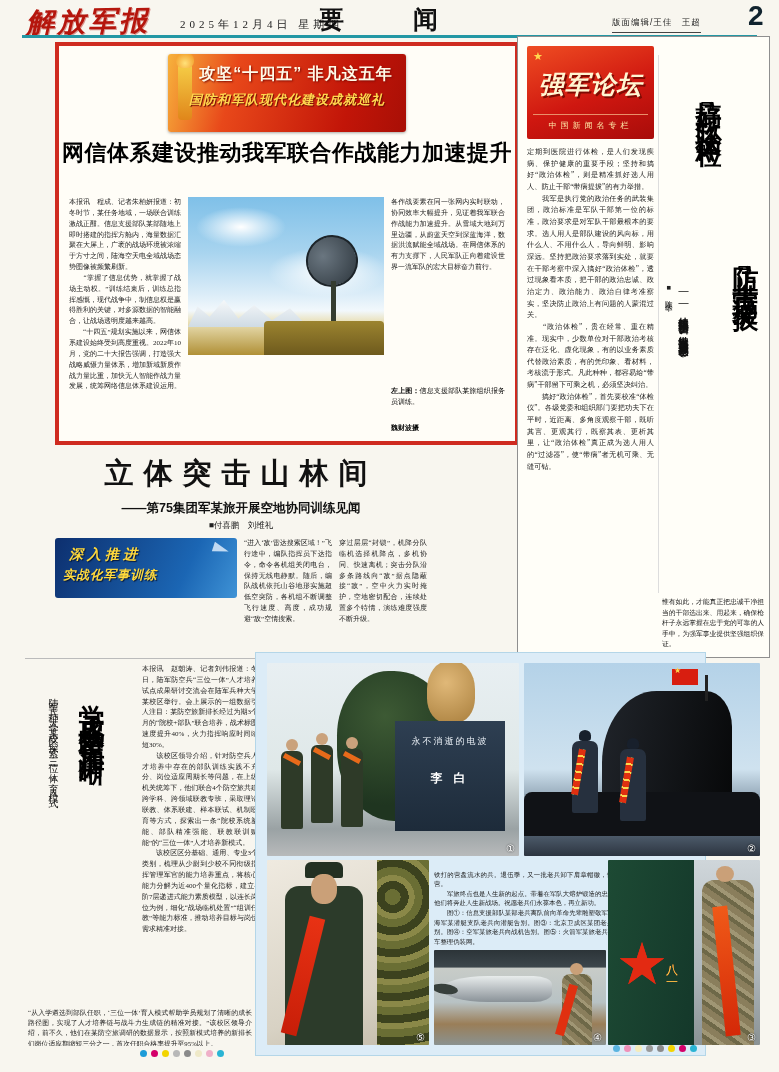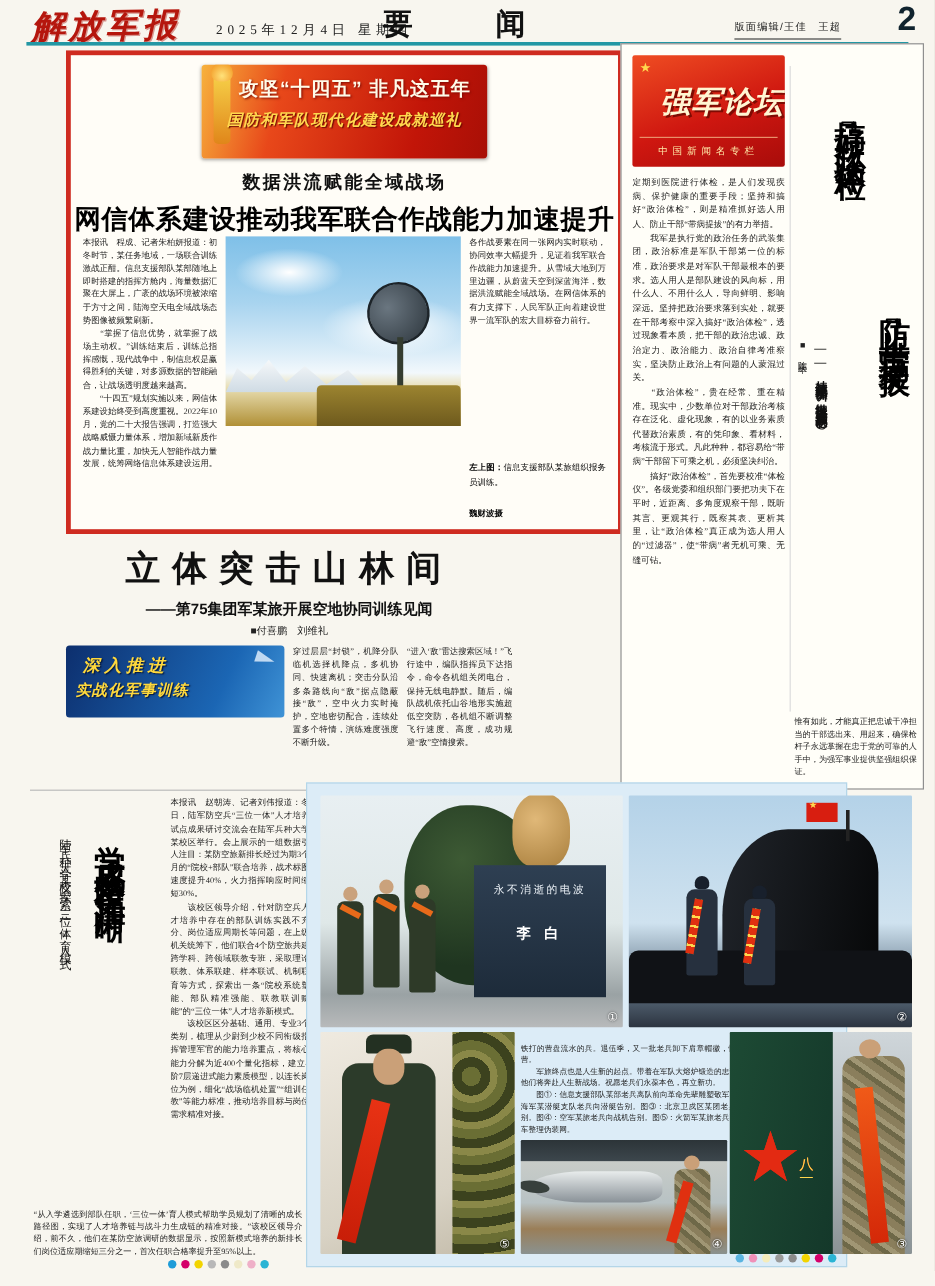--- a/index.html
+++ b/index.html
@@ -40,21 +40,21 @@
   .a1-c2,.a1-c3 { flex:1; }
   .a1-c4 { width:114px; display:flex; flex-direction:column; }
   .a1-cap { font-size:7px; line-height:1.5; text-align:justify; margin-top:2px; }
   .a1-cap b { font-family:"Liberation Sans",sans-serif; }
   .a1-credit { text-align:left; font-size:7px; margin-top:16px; font-weight:bold; }
 
   
   .forumbox { left:517px; top:36px; width:253px; height:622px; border:1px solid #8f8f8f; background:#fffef8; }
   .forum-banner { position:absolute; left:9px; top:9px; width:127px; height:93px; background:linear-gradient(160deg,#ef4d22 0%,#cf1710 55%,#a80c0a 100%); border-radius:2px; overflow:hidden; }
   .forum-star { position:absolute; left:6px; top:4px; color:#ffd84e; font-size:11px; }
-  .forum-title { position:absolute; left:0; top:22px; width:100%; text-align:right; font-size:25px; font-weight:bold; font-style:italic; color:#fff6d2; text-shadow:2px 2px 0 #7e0b03; letter-spacing:1px; }
+  .forum-title { position:absolute; left:0; top:22px; width:100%; text-align:center; font-size:25px; font-weight:bold; font-style:italic; color:#fff6d2; text-shadow:2px 2px 0 #7e0b03; letter-spacing:1px; }
   .forum-sub { position:absolute; left:6px; right:6px; bottom:8px; text-align:center; font-size:8px; letter-spacing:4px; color:#ffe9a8; border-top:1px solid #e98f6a; padding-top:5px; }
   .forum-body { position:absolute; left:9px; top:110px; width:127px; height:502px; font-size:7.2px; line-height:1.62; }
   .forum-right { position:absolute; left:140px; top:18px; width:106px; height:538px; display:flex; gap:2px; border-left:1px solid #ddd; padding-left:4px; }
   .vtext { writing-mode:vertical-rl; text-orientation:upright; }
   .forum-author { width:12px; font-size:7.5px; padding-top:228px; color:#222; letter-spacing:2px; }
   .forum-subtitle { width:17px; font-size:10px; font-weight:bold; padding-top:230px; letter-spacing:1px; color:#111; }
   .forum-h { width:36px; font-size:26px; font-weight:bold; letter-spacing:7px; color:#000; font-family:"Liberation Sans",sans-serif; }
   .forum-h1 { padding-top:24px; }
   .forum-h2 { padding-top:188px; }
   .forum-more { position:absolute; left:144px; top:560px; width:102px; height:54px; font-size:6.8px; line-height:1.55; }
@@ -147,21 +147,20 @@
   <div class="abs editor hei">版面编辑/王佳　王超</div>
   <div class="abs pagenum">2</div>
   <div class="abs teal-rule"></div>
 
   <div class="abs redbox">
     <div class="a1-banner">
       <div class="flame"></div>
       <div class="a1-b1 hei">攻坚“十四五” 非凡这五年</div>
       <div class="a1-b2">国防和军队现代化建设成就巡礼</div>
     </div>
-    <div class="a1-kicker">数据洪流赋能全域战场</div>
     <div class="a1-headline hei">网信体系建设推动我军联合作战能力加速提升</div>
     <div class="a1-body">
       <div class="a1-c a1-c1 txt">本报讯　程成、记者朱柏妍报道：初冬时节，某任务地域，一场联合训练激战正酣。信息支援部队某部随地上即时搭建的指挥方舱内，海量数据汇聚在大屏上，广袤的战场环境被浓缩于方寸之间，陆海空天电全域战场态势图像被频繁刷新。
 　　“掌握了信息优势，就掌握了战场主动权。”训练结束后，训练总指挥感慨，现代战争中，制信息权是赢得胜利的关键，对多源数据的智能融合，让战场透明度越来越高。
 　　“十四五”规划实施以来，网信体系建设始终受到高度重视。2022年10月，党的二十大报告强调，打造强大战略威慑力量体系，增加新域新质作战力量比重，加快无人智能作战力量发展，统筹网络信息体系建设运用。</div>
       <div class="a1-mid">
         <div class="a1-photo">
           <div class="cloud" style="left:8px;top:10px;width:90px;height:40px"></div>
           <div class="cloud" style="left:80px;top:50px;width:120px;height:50px"></div>
           <div class="mountain"></div>
@@ -202,22 +201,22 @@
     <div class="a2-subhead">——第75集团军某旅开展空地协同训练见闻</div>
     <div class="a2-byline">■付喜鹏　刘维礼</div>
     <div class="a2-row">
       <div class="a2-blockA">
         <div class="a2-badge">
           <div class="jet"></div>
           <div class="a2-bl1">深入推进</div>
           <div class="a2-bl2">实战化军事训练</div>
         </div>
       </div>
+      <div class="a2-c txt">“进入‘敌’雷达搜索区域！”飞行途中，编队指挥员下达指令，命令各机组关闭电台，保持无线电静默。随后，编队战机依托山谷地形实施超低空突防，各机组不断调整飞行速度、高度，成功规避“敌”空情搜索。</div>
       <div class="a2-c txt">穿过层层“封锁”，机降分队临机选择机降点，多机协同、快速离机；突击分队沿多条路线向“敌”据点隐蔽接“敌”，空中火力实时掩护，空地密切配合，连续处置多个特情，演练难度强度不断升级。</div>
-      <div class="a2-c txt">“进入‘敌’雷达搜索区域！”飞行途中，编队指挥员下达指令，命令各机组关闭电台，保持无线电静默。随后，编队战机依托山谷地形实施超低空突防，各机组不断调整飞行速度、高度，成功规避“敌”空情搜索。</div>
     </div>
   </div>
 
   <div class="abs rule-a3"></div>
   <div class="abs vtext a3-kicker">陆军兵种大学某校区探索『三位一体』育人模式</div>
   <div class="abs vtext a3-headline">学员成长路径更加清晰</div>
   <div class="abs a3-body txt">本报讯　赵朝涛、记者刘伟报道：冬日，陆军防空兵“三位一体”人才培养试点成果研讨交流会在陆军兵种大学某校区举行。会上展示的一组数据引人注目：某防空旅新排长经过为期3个月的“院校+部队”联合培养，战术标图速度提升40%，火力指挥响应时间缩短30%。
 　　该校区领导介绍，针对防空兵人才培养中存在的部队训练实践不充分、岗位适应周期长等问题，在上级机关统筹下，他们联合4个防空旅共建跨学科、跨领域联教专班，采取理论联教、体系联建、样本联试、机制联育等方式，探索出一条“院校系统塑能、部队精准强能、联教联训赋能”的“三位一体”人才培养新模式。
 　　该校区区分基础、通用、专业3个类别，梳理从少尉到少校不同衔级指挥管理军官的能力培养重点，将核心能力分解为近400个量化指标，建立4阶7层递进式能力素质模型，以连长岗位为例，细化“战场临机处置”“组训任教”等能力标准，推动培养目标与岗位需求精准对接。</div>
   <div class="abs a3-more txt">“从入学遴选到部队任职，‘三位一体’育人模式帮助学员规划了清晰的成长路径图，实现了人才培养链与战斗力生成链的精准对接。”该校区领导介绍，前不久，他们在某防空旅调研的数据显示，按照新模式培养的新排长们岗位适应期缩短三分之一，首次任职合格率提升至95%以上。</div>

